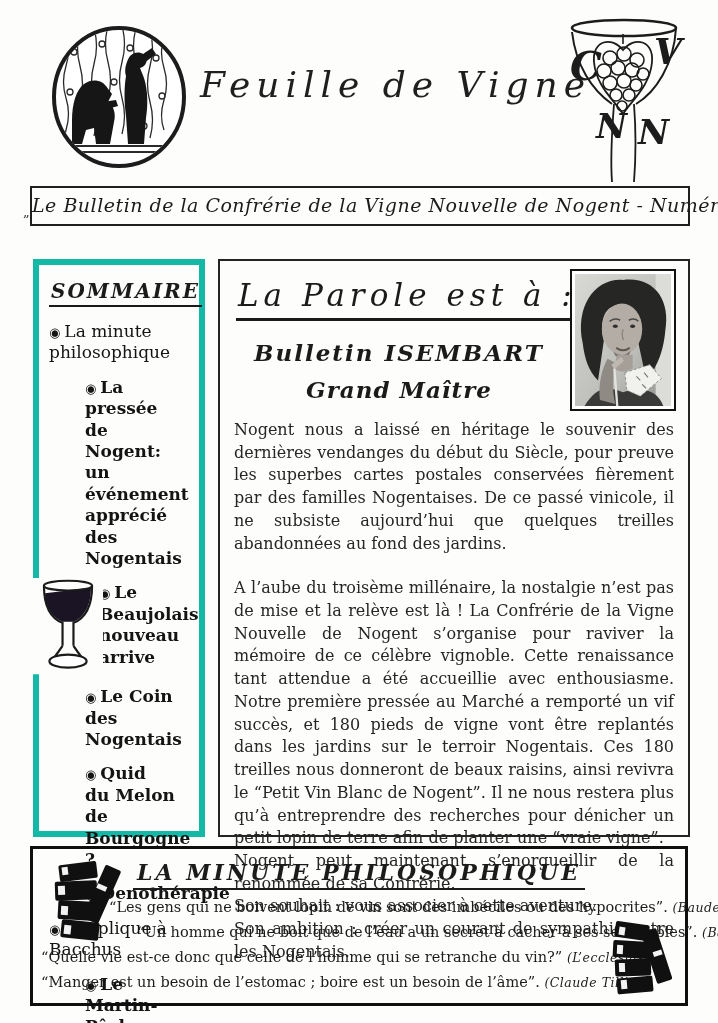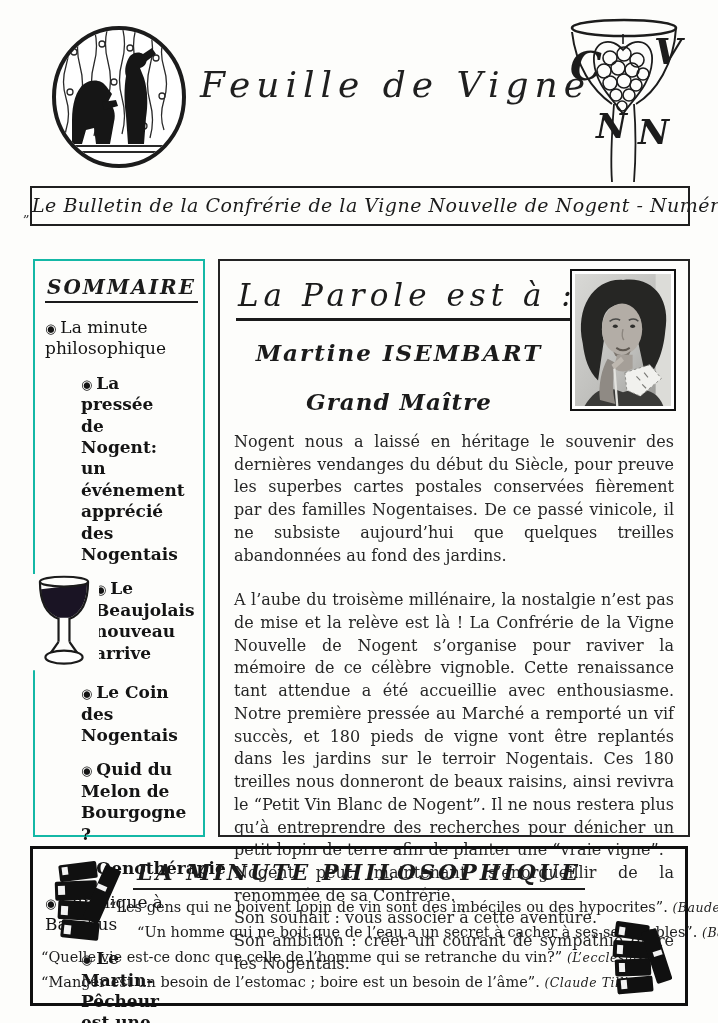--- a/index.html
+++ b/index.html
@@ -18,21 +18,21 @@
   
   .banner{
     position:absolute; left:30px; top:186px; width:660px; height:40px;
     border:2px solid #1f1f1f; box-sizing:border-box; text-align:center;
     font-style:italic; font-size:19px; line-height:35px; letter-spacing:0.5px; white-space:nowrap;
   }
   .edge-mark{position:absolute; left:23px; top:204px; font-size:13px; color:#333;}
   
   .sidebar{
     position:absolute; left:33px; top:259px; width:172px; height:578px;
-    border:2px solid #14b8a6; box-sizing:border-box; padding:10px 24px 0 10px;
+    border:6px solid #14b8a6; box-sizing:border-box; padding:10px 24px 0 10px;
   }
   .sidebar-title{
     text-align:center; font-weight:bold; font-style:italic; font-size:20px;
     letter-spacing:2px; margin:4px 0 18px 0;
   }
   .sidebar-title span{border-bottom:2px solid #1b1b1b; padding:0 2px 2px 2px;}
   .s-item{font-size:17px; line-height:1.26; margin-bottom:13px; color:#141414;}
   .s-item .bullet{font-size:13px; margin-right:4px;}
   .item-beaujolais{
     position:relative; padding-left:50px; min-height:84px; margin-bottom:18px;
@@ -47,21 +47,21 @@
     position:absolute; left:218px; top:259px; width:472px; height:578px;
     border:2px solid #242424; box-sizing:border-box; padding:12px 14px 0 14px;
   }
   .article-title{
     display:inline-block; font-style:italic; font-size:31px; letter-spacing:5px;
     border-bottom:3px solid #1b1b1b; padding:0 6px 5px 2px; margin:4px 0 0 2px;
     white-space:nowrap; font-weight:500;
   }
   .author-block{margin-top:18px; width:330px; text-align:center;}
   .author-name{font-weight:bold; font-style:italic; font-size:23px; letter-spacing:2px;}
-  .author-role{font-weight:bold; font-style:italic; font-size:23px; letter-spacing:1px; margin-top:22px;}
+  .author-role{font-weight:bold; font-style:italic; font-size:23px; letter-spacing:1px; margin-top:10px;}
   .portrait{
     position:absolute; right:12px; top:8px; width:106px; height:142px;
     border:2px solid #111; background:#fff; padding:3px; box-sizing:border-box;
   }
   .portrait svg{width:100%; height:100%; display:block;}
   .body-text{margin-top:16px; font-size:16px; line-height:1.42; text-align:justify; color:#262626;}
   .body-text .para{margin:0 0 0 0;}
   .body-text .gap{margin-bottom:22px;}
   
   .philo{
@@ -238,21 +238,21 @@
         <path d="M44,82 L40,96 q10,6 20,0 L60,82 Z" fill="#a59f98"></path>
         <path d="M34,86 C28,96 24,112 26,128 l16,4 c-4,-16 -2,-30 0,-42 Z" fill="#8f8a84"></path>
         <path d="M38,92 l10,-8 3,4 -10,9 z" fill="#beb8b0"></path>
         <path d="M41,96 l3,38" stroke="#e3e3df" stroke-width="2.4" fill="none"></path>
         <path d="M52,100 l26,-8 12,14 -22,18 -14,-6 Z" fill="#f1f1ee" stroke="#8a8a86" stroke-width="1" stroke-dasharray="2.5,2.5"></path>
         <path d="M64,104 l4,4 M72,100 l4,5 M70,112 l4,4" stroke="#7a7a76" stroke-width="1.2"></path>
       </svg>
     </div>
 
     <div class="author-block">
-      <div class="author-name">Martine ISEMBART</div>
+      <div class="author-name">Bulletin ISEMBART</div>
       <div class="author-role">Grand Maître</div>
     </div>
 
     <div class="body-text">
       <p class="para gap">Nogent nous a laissé en héritage le souvenir des dernières vendanges du début du Siècle, pour preuve les superbes cartes postales conservées fièrement par des familles Nogentaises. De ce passé vinicole, il ne subsiste aujourd’hui que quelques treilles abandonnées au fond des jardins.</p>
       <p class="para">A l’aube du troisème millénaire, la nostalgie n’est pas de mise et la relève est là ! La Confrérie de la Vigne Nouvelle de Nogent s’organise pour raviver la mémoire de ce célèbre vignoble. Cette renaissance tant attendue a été accueillie avec enthousiasme. Notre première pressée au Marché a remporté un vif succès, et 180 pieds de vigne vont être replantés dans les jardins sur le terroir Nogentais. Ces 180 treilles nous donneront de beaux raisins, ainsi revivra le “Petit Vin Blanc de Nogent”. Il ne nous restera plus qu’à entreprendre des recherches pour dénicher un petit lopin de terre afin de planter une “vraie vigne”.</p>
       <p class="para">Nogent peut maintenant s’enorgueillir de la renommée de sa Confrérie.</p>
       <p class="para">Son souhait : vous associer à cette aventure.</p>
       <p class="para">Son ambition : créer un courant de sympathie entre les Nogentais.</p>
     </div>

